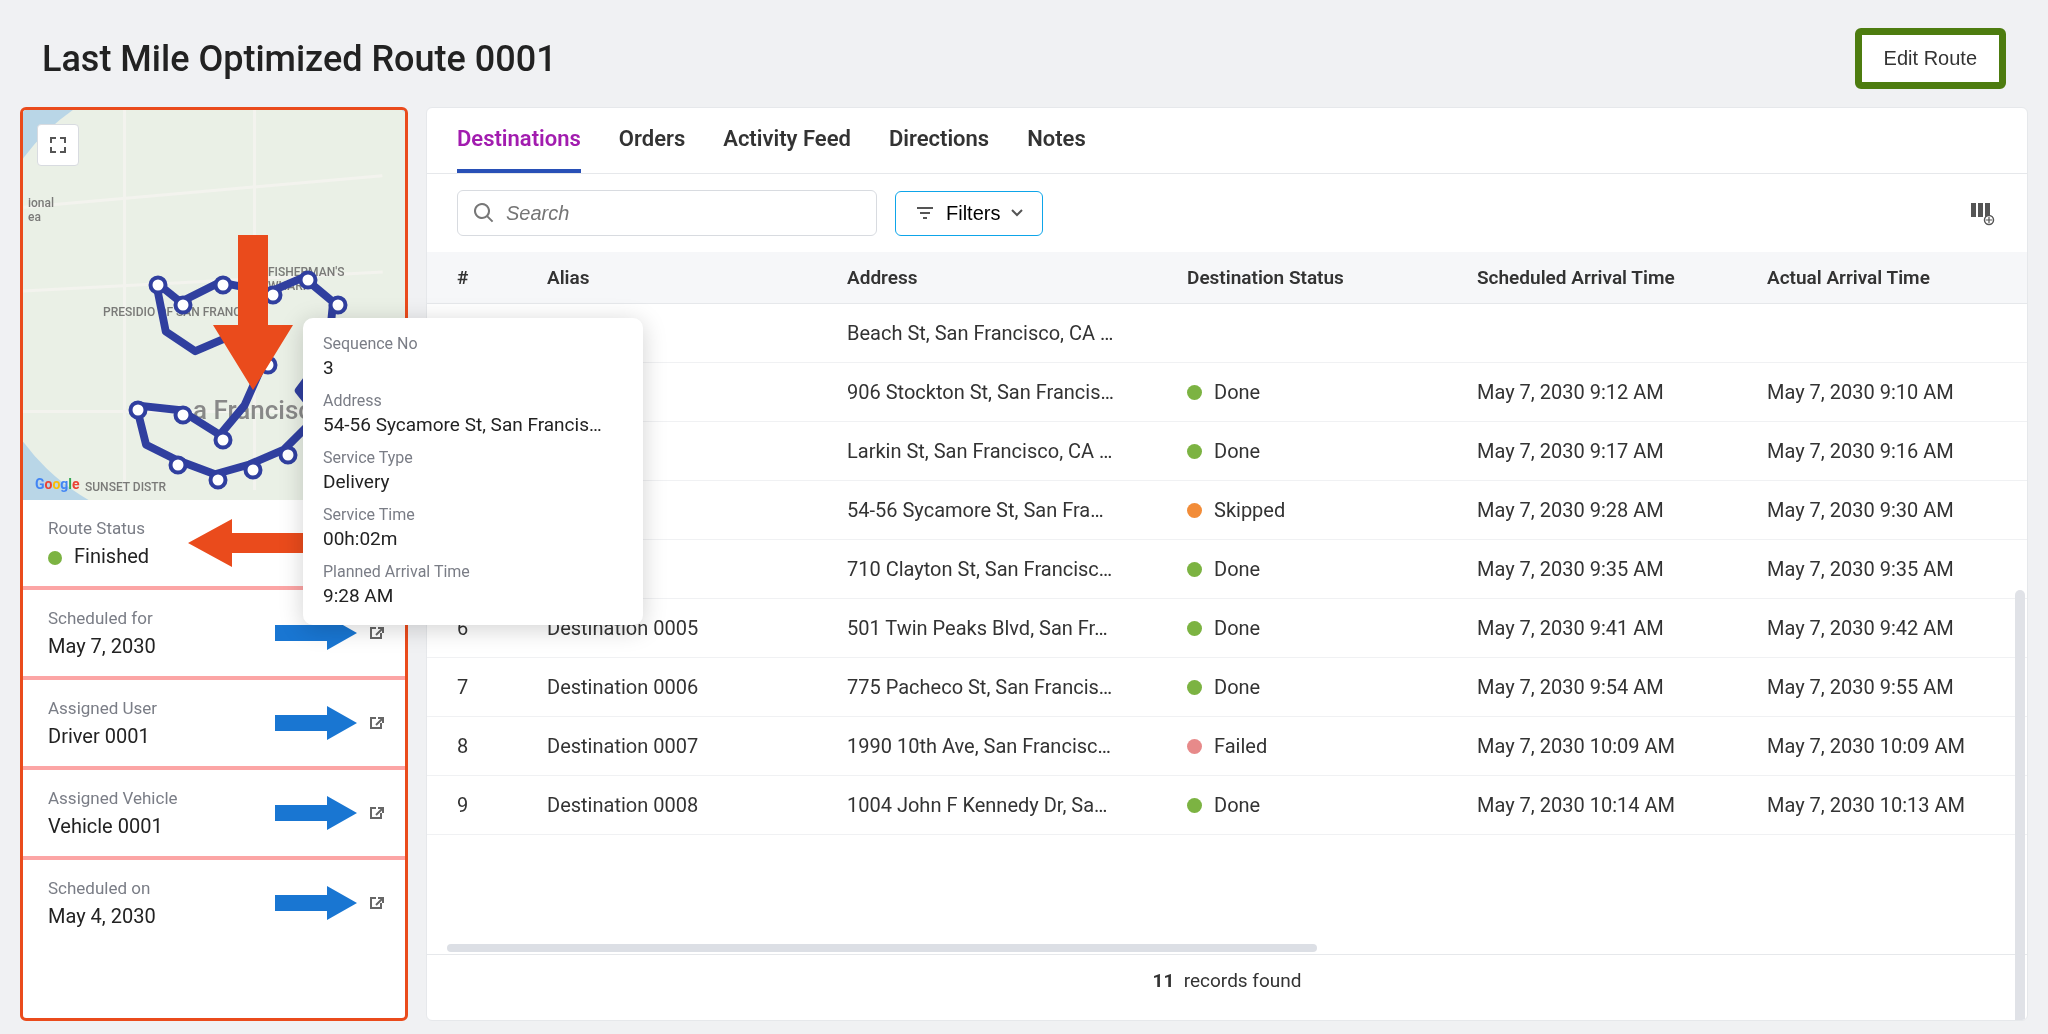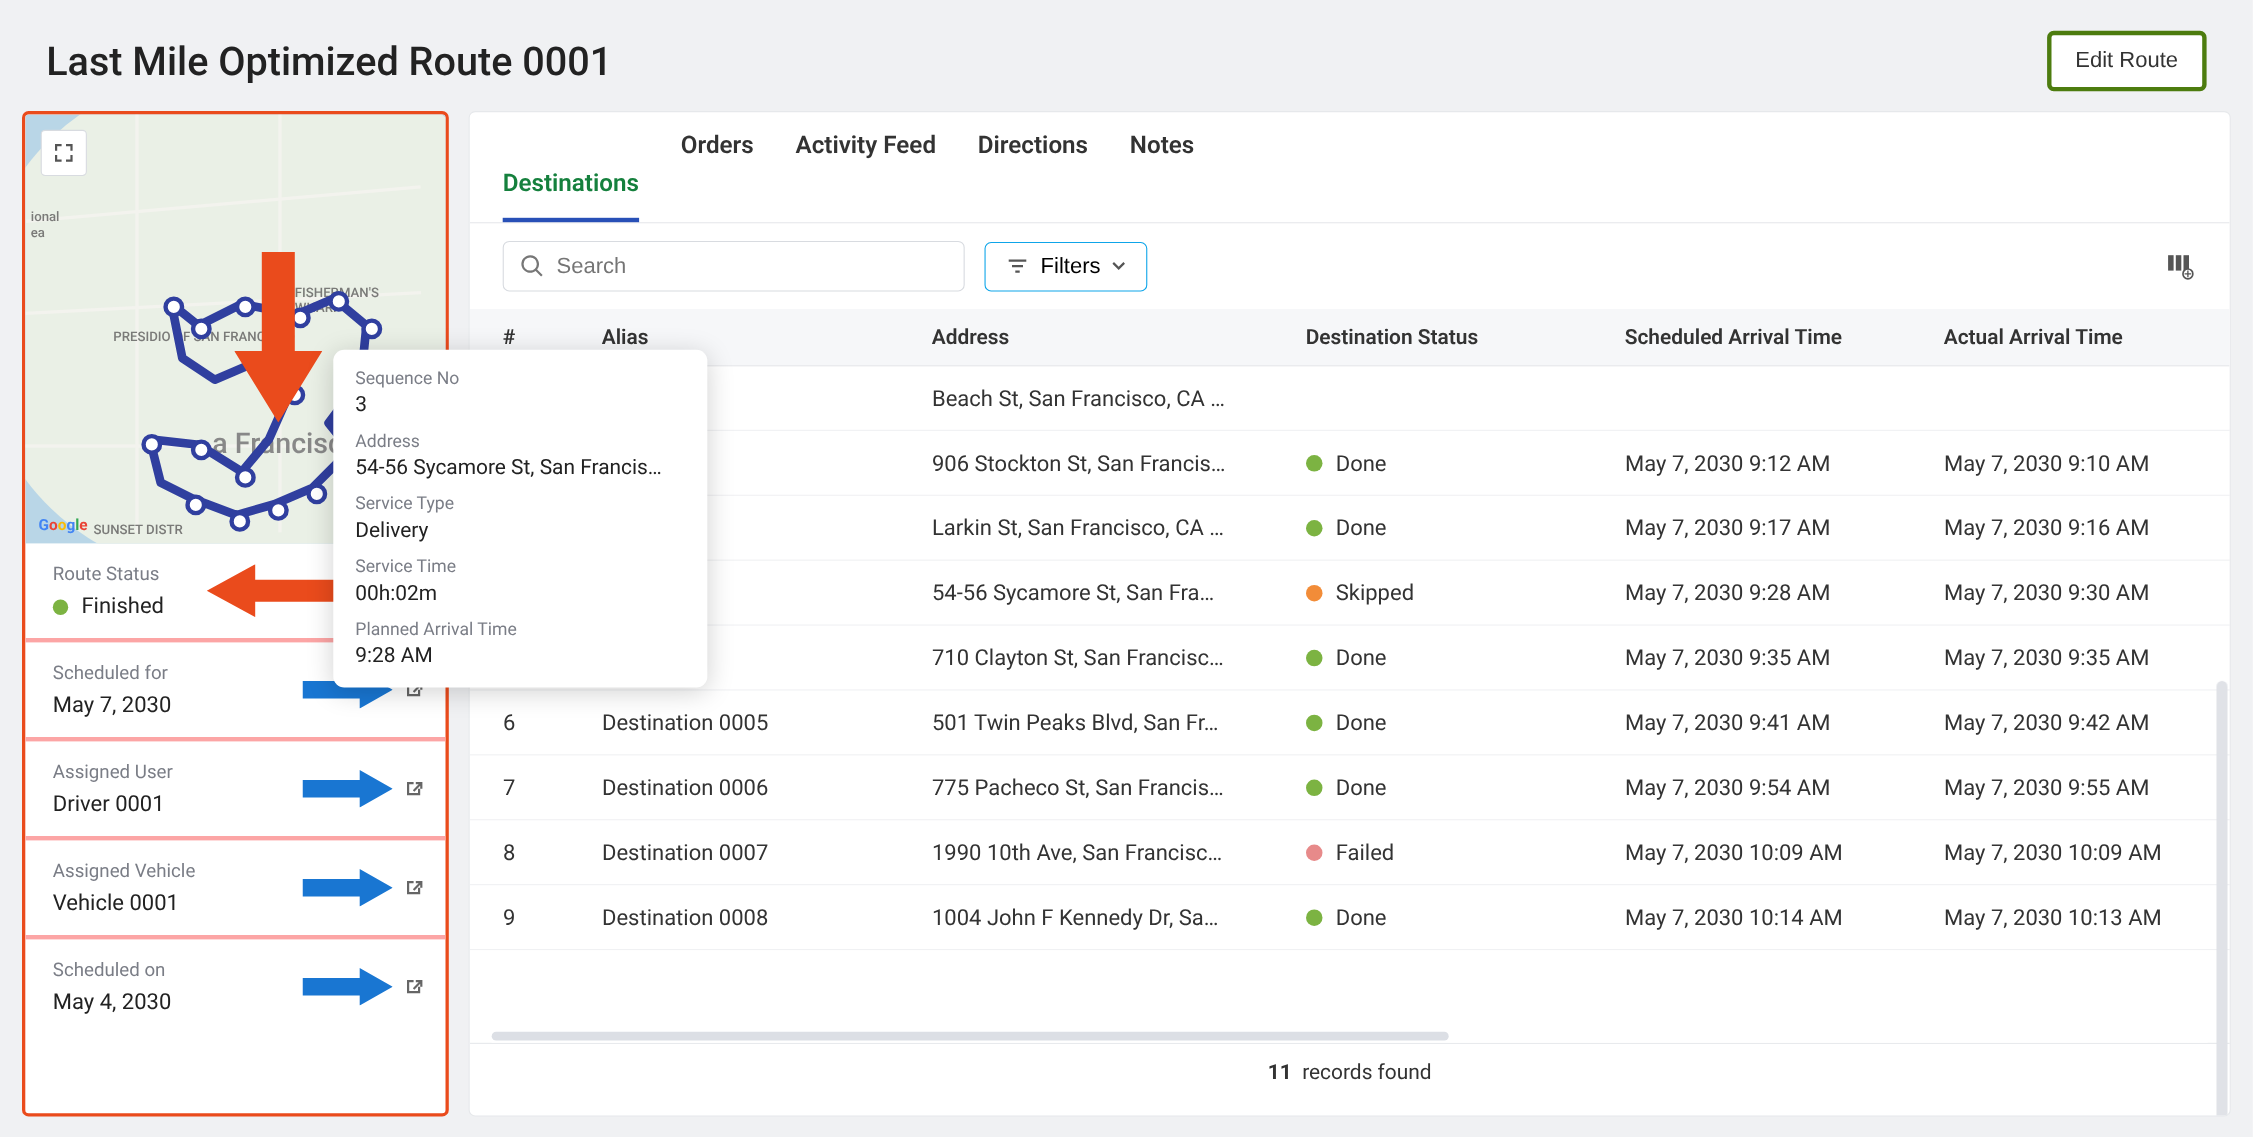--- a/index.html
+++ b/index.html
@@ -1,21 +1,21 @@
 <!DOCTYPE html>
 <html><head>
 <meta charset="utf-8">
 <style>
 * { box-sizing: border-box; margin: 0; padding: 0; }
 body { font-family: -apple-system, BlinkMacSystemFont, "Segoe UI", Roboto, sans-serif; background: #f0f1f3; color: #333; font-size: 19px; }
 .page { width: 2048px; height: 1034px; position: relative; overflow: hidden; }
 
 .header { display: flex; justify-content: space-between; align-items: center; padding: 28px 42px 18px 42px; }
 .page-title { font-size: 36px; font-weight: 500; color: #222; }
-.edit-btn { background: #fff; border: 4px solid #4d7c0f; border-radius: 6px; padding: 12px 22px; font-size: 20px; font-weight: 500; color: #333; cursor: pointer; }
+.edit-btn { background: #fff; border: 7px solid #4d7c0f; border-radius: 6px; padding: 12px 22px; font-size: 20px; font-weight: 500; color: #333; cursor: pointer; }
 
 .content { display: flex; gap: 18px; padding: 0 20px 20px 20px; height: calc(100% - 100px); }
 
 .left-panel { width: 388px; background: #fff; border: 3px solid #ea4b1c; border-radius: 6px; position: relative; overflow: hidden; }
 .map-area { height: 390px; background: #b9d6e7; position: relative; overflow: hidden; }
 .map-expand { position: absolute; top: 14px; left: 14px; width: 42px; height: 42px; background: #fff; border: 1px solid #d8dbe0; border-radius: 4px; display: flex; align-items: center; justify-content: center; cursor: pointer; z-index: 5; }
 
 
 .map-bg { position: absolute; inset: 0; }
 .map-land { position: absolute; background: #eaf0e6; border-radius: 50% 40% 60% 50%; }
@@ -33,25 +33,25 @@
 .side-block { padding: 18px 25px; border-bottom: 4px solid #fca5a5; position: relative; }
 .side-label { font-size: 17px; color: #7a7d86; margin-bottom: 6px; }
 .side-value { font-size: 20px; color: #222; }
 .status-dot { display: inline-block; width: 14px; height: 14px; background: #7cb342; border-radius: 50%; margin-right: 12px; vertical-align: middle; }
 .ext-link { position: absolute; right: 18px; top: 50%; transform: translateY(-50%); width: 22px; height: 22px; cursor: pointer; }
 .blue-arrow { position: absolute; right: 48px; top: 50%; transform: translateY(-50%); width: 82px; height: 34px; }
 
 .right-panel { flex: 1; background: #fff; border: 1px solid #e6e8eb; border-radius: 6px; display: flex; flex-direction: column; overflow: hidden; }
 .tabs { display: flex; gap: 38px; padding: 18px 30px 0 30px; border-bottom: 1px solid #e6e8eb; }
 .tab { font-size: 22px; font-weight: 600; color: #333; padding-bottom: 18px; cursor: pointer; border-bottom: 4px solid transparent; }
-.tab.active { color: #15803d; border-bottom-color: #2850b7; margin-top: 35px; }
+.tab.active { color: #a21caf; border-bottom-color: #2850b7; }
 
 .toolbar { display: flex; align-items: center; gap: 18px; padding: 16px 30px; }
 .search-box { display: flex; align-items: center; border: 1px solid #d8dbe0; border-radius: 6px; padding: 10px 14px; width: 420px; }
-.search-box input { border: none; outline: none; font-size: 20px; flex: 1; background: transparent; }
+.search-box input { border: none; outline: none; font-size: 20px; flex: 1; background: transparent; font-style: italic; }
 .filters-btn { display: flex; align-items: center; gap: 10px; border: 1px solid #0ea5e9; border-radius: 6px; padding: 10px 18px; background: #fff; font-size: 20px; font-weight: 500; cursor: pointer; }
 .columns-btn { margin-left: auto; width: 30px; height: 30px; cursor: pointer; display:flex; align-items:center; justify-content:center; }
 
 .table-wrap { flex: 1; overflow: hidden; position: relative; }
 .table-head { display: grid; grid-template-columns: 100px 300px 340px 290px 290px 290px; background: #f6f7f9; padding: 14px 30px 14px 20px; font-size: 19px; font-weight: 600; color: #333; border-bottom: 1px solid #e6e8eb; }
 .table-body { overflow-y: auto; height: calc(100% - 130px); }
 .row { display: grid; grid-template-columns: 100px 300px 340px 290px 290px 290px; padding: 17px 30px 17px 20px; font-size: 20px; color: #333; border-bottom: 1px solid #f0f1f3; align-items: center; }
 .cell-status { display: flex; align-items: center; gap: 12px; }
 .st-dot { width: 15px; height: 15px; border-radius: 50%; }
 .st-done { background: #7cb342; }

